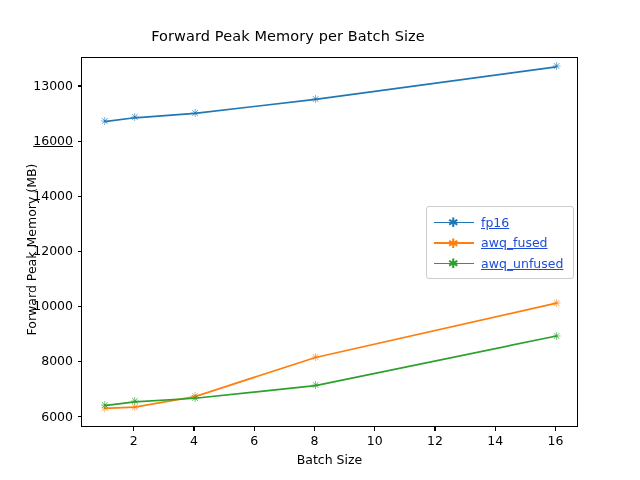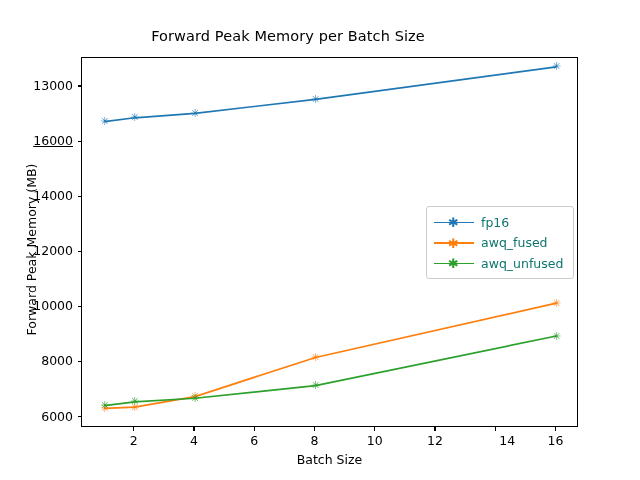--- a/index.html
+++ b/index.html
@@ -112,22 +112,23 @@
     height: 1.6px;
   }
   .legend-star {
     position: absolute;
     left: 14px; top: 1px;
     font-size: 13px;
     line-height: 13px;
   }
   .legend-text {
     font-size: 12.5px;
-    color: #0f766e;
+    color: #1d4ed8;
     white-space: nowrap;
+    text-decoration: underline;
   }
 </style>
 </head>
 <body>
 
 <div id="figure">
 
   <div id="chart-title">Forward Peak Memory per Batch Size</div>
 
   <div id="plot-area">
@@ -174,21 +175,21 @@
       <div class="xlabel-item" style="left: 173.955px; top: 433px;">4</div>
       <div class="xtick-mark" style="left: 253.697px; top: 427px;"></div>
       <div class="xlabel-item" style="left: 234.197px; top: 433px;">6</div>
       <div class="xtick-mark" style="left: 313.939px; top: 427px;"></div>
       <div class="xlabel-item" style="left: 294.439px; top: 433px;">8</div>
       <div class="xtick-mark" style="left: 374.182px; top: 427px;"></div>
       <div class="xlabel-item" style="left: 354.682px; top: 433px;">10</div>
       <div class="xtick-mark" style="left: 434.424px; top: 427px;"></div>
       <div class="xlabel-item" style="left: 414.924px; top: 433px;">12</div>
       <div class="xtick-mark" style="left: 494.667px; top: 427px;"></div>
-      <div class="xlabel-item" style="left: 475.167px; top: 433px; text-align: right;">14</div>
+      <div class="xlabel-item" style="left: 475.167px; top: 433px;">14</div>
       <div class="xtick-mark" style="left: 554.909px; top: 427px;"></div>
       <div class="xlabel-item" style="left: 535.409px; top: 433px;">16</div>
     </div>
 
   <div id="xaxis-title">Batch Size</div>
   <div id="yaxis-title">Forward Peak Memory (MB)</div>
 
   <div id="legend">
     <div class="legend-row">
       <span class="legend-sample">

